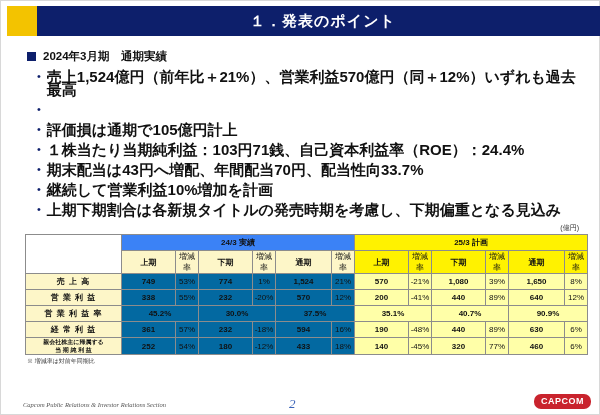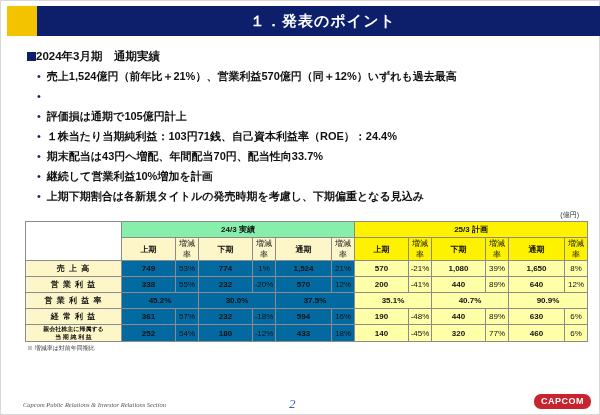--- a/index.html
+++ b/index.html
@@ -30,59 +30,59 @@
     display:flex;align-items:center;justify-content:center;
   }
   .header-title{
     color:#ffffff;font-size:15px;font-weight:bold;letter-spacing:1px;
   }
   
   .content{
     position:absolute;left:20px;top:44px;width:566px;
   }
   .sec-head{
-    display:flex;align-items:center;
+    display:flex;align-items:center;gap:7px;
     margin:4px 0 6px 6px;
   }
   .sec-square{
     width:9px;height:9px;background:#0d1f6b;display:inline-block;
   }
   .sec-title{
     font-size:11.5px;font-weight:bold;color:#111111;
   }
   .bullet{
     display:flex;align-items:flex-start;gap:6px;
     margin:0 0 7px 16px;
   }
   .dot{
     color:#0d1f6b;font-size:11px;line-height:13px;
   }
   .btxt{
-    font-size:11px;color:#111111;line-height:13px;font-weight:bold;
+    font-size:15px;color:#111111;line-height:13px;font-weight:bold;
   }
   .unit{
     text-align:right;font-size:7px;color:#333;margin:2px 8px 1px 0;
   }
   
   table.fin{
     border-collapse:collapse;
     width:556px;
     margin-left:4px;
     table-layout:fixed;
   }
   table.fin td,table.fin th{
     border:1px solid #8c8c8c;
     font-size:8px;
     padding:0;
     height:15px;
     text-align:center;
     color:#111;
   }
   .hdr-left{background:#ffffff;}
-  .hdr-24{background:#86efac;font-weight:bold;font-size:8.5px;}
+  .hdr-24{background:#3b82f6;font-weight:bold;font-size:8.5px;}
   .hdr-25{background:#fff200;font-weight:bold;font-size:8.5px;}
   .sub24{background:#fdf6c8;font-weight:bold;}
   .sub25{background:#fff200;font-weight:bold;}
   .rowlabel{background:#fdf6c8;font-weight:bold;font-size:8.5px;letter-spacing:1px;}
   .rowlabel.small{font-size:6px;letter-spacing:0;line-height:8px;}
   .c24{background:#0369a1;font-weight:bold;font-size:8.5px;margin-left:32px;}
   .c25{background:#ffffa8;font-weight:bold;font-size:8.5px;}
   .g{font-size:6.5px;font-weight:normal;color:#444;}
   .note{
     font-size:6px;color:#333;margin:2px 0 0 6px;

